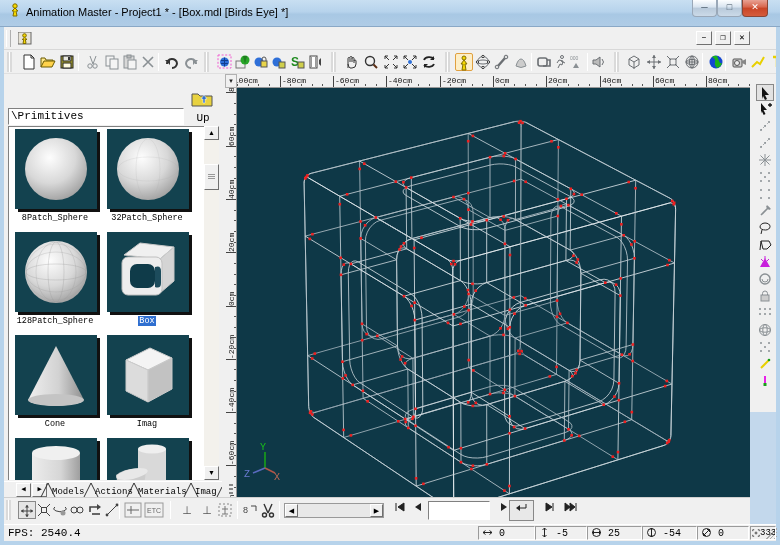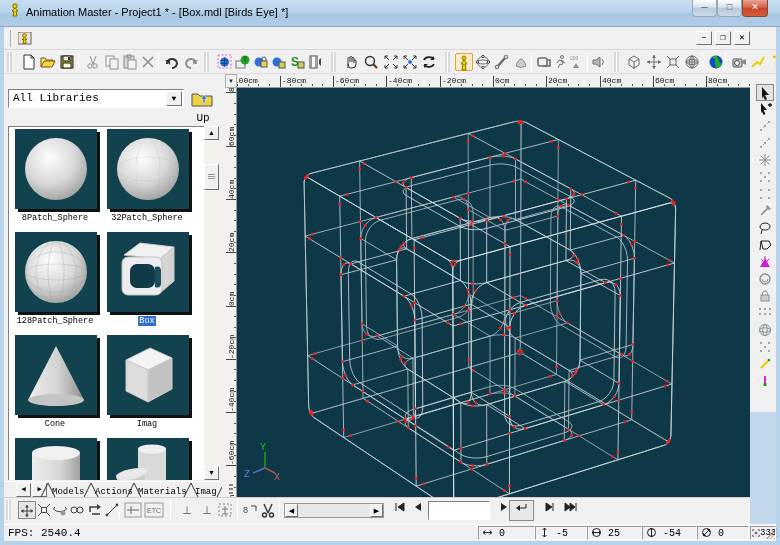--- a/index.html
+++ b/index.html
@@ -269,25 +269,25 @@
         <path d="M11 7l4-2v6l-4-2z" fill="#888"></path>
       </svg></div>
     <div class="tbi " style="left:745px"><svg width="16" height="16" viewBox="0 0 16 16">
         <path d="M2 13L7 8l3 2 4-7" fill="none" stroke="#e8d000" stroke-width="2"></path>
       </svg></div>
     <div class="tbi " style="left:764px"><svg width="16" height="16" viewBox="0 0 16 16">
         <path d="M4 3h4v10" fill="none" stroke="#e8d000" stroke-width="2.4"></path>
       </svg></div>
   </div>
 <div id="libpanel">
- <div class="combo">All Libraries<div class="drop">▼</div></div>
  <div class="upbtn"><svg width="24" height="20" viewBox="0 0 24 20">
         <path d="M1 17V5h6l2 2h12v10z" fill="#e8d240" stroke="#555"></path>
         <path d="M12 14v-4h-2l3-4 3 4h-2v4z" fill="#2f6fd0" stroke="#fff" stroke-width="0.5"></path>
       </svg><br>Up</div>
+ <div class="pathfld">\Primitives</div>
  <div class="libbody">
 <div class="th" style="left:6px;top:2px"><svg width="76" height="74" viewBox="0 0 76 74">
           <defs>
             <radialGradient id="sg0" cx="40%" cy="32%" r="75%">
               <stop offset="0%" stop-color="#fdfdfd"></stop>
               <stop offset="55%" stop-color="#d8d8d8"></stop>
               <stop offset="100%" stop-color="#9a9a9a"></stop>
             </radialGradient>
           </defs>
           <circle cx="38" cy="37" r="31" fill="url(#sg0)"></circle>

